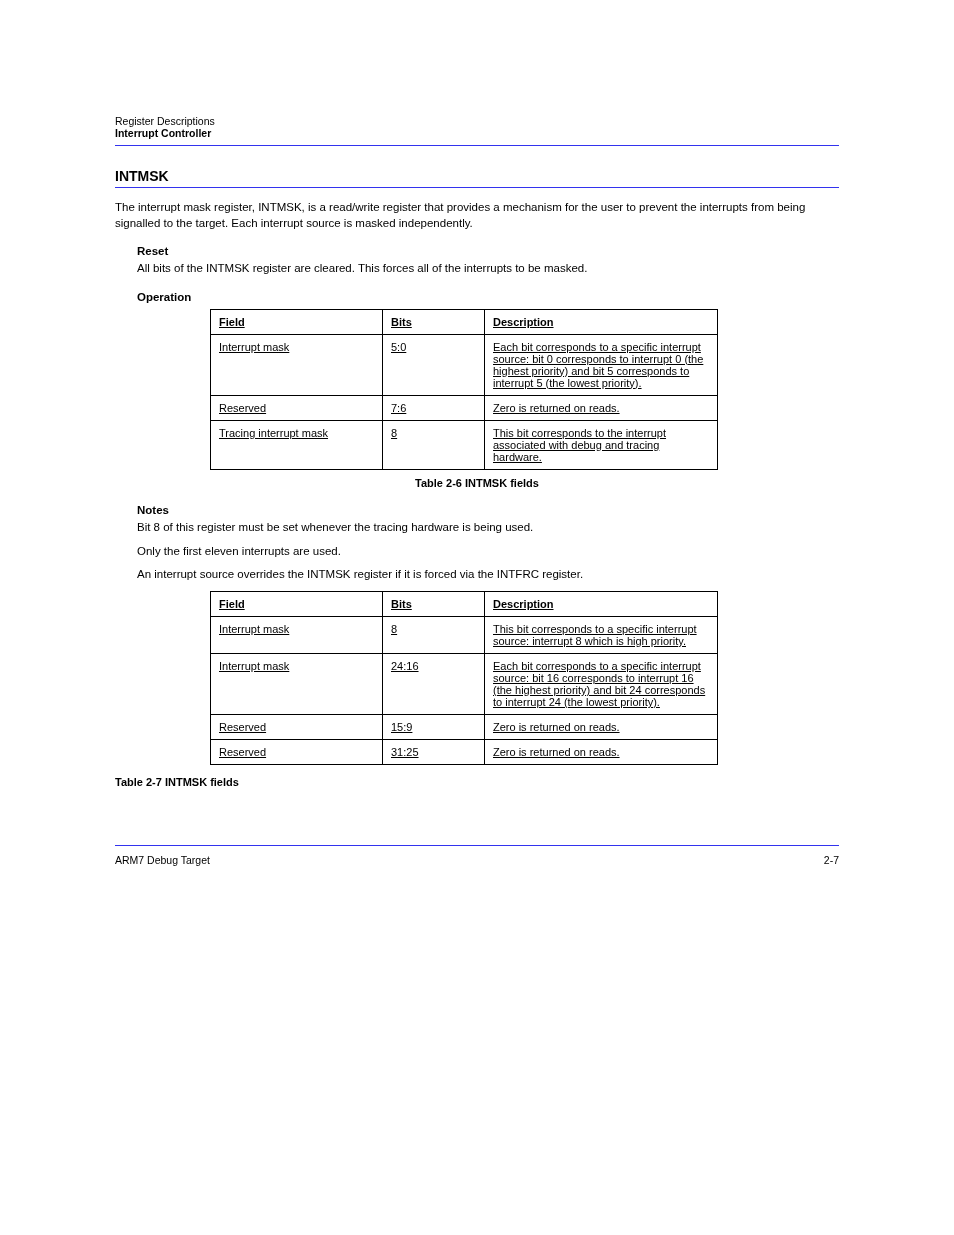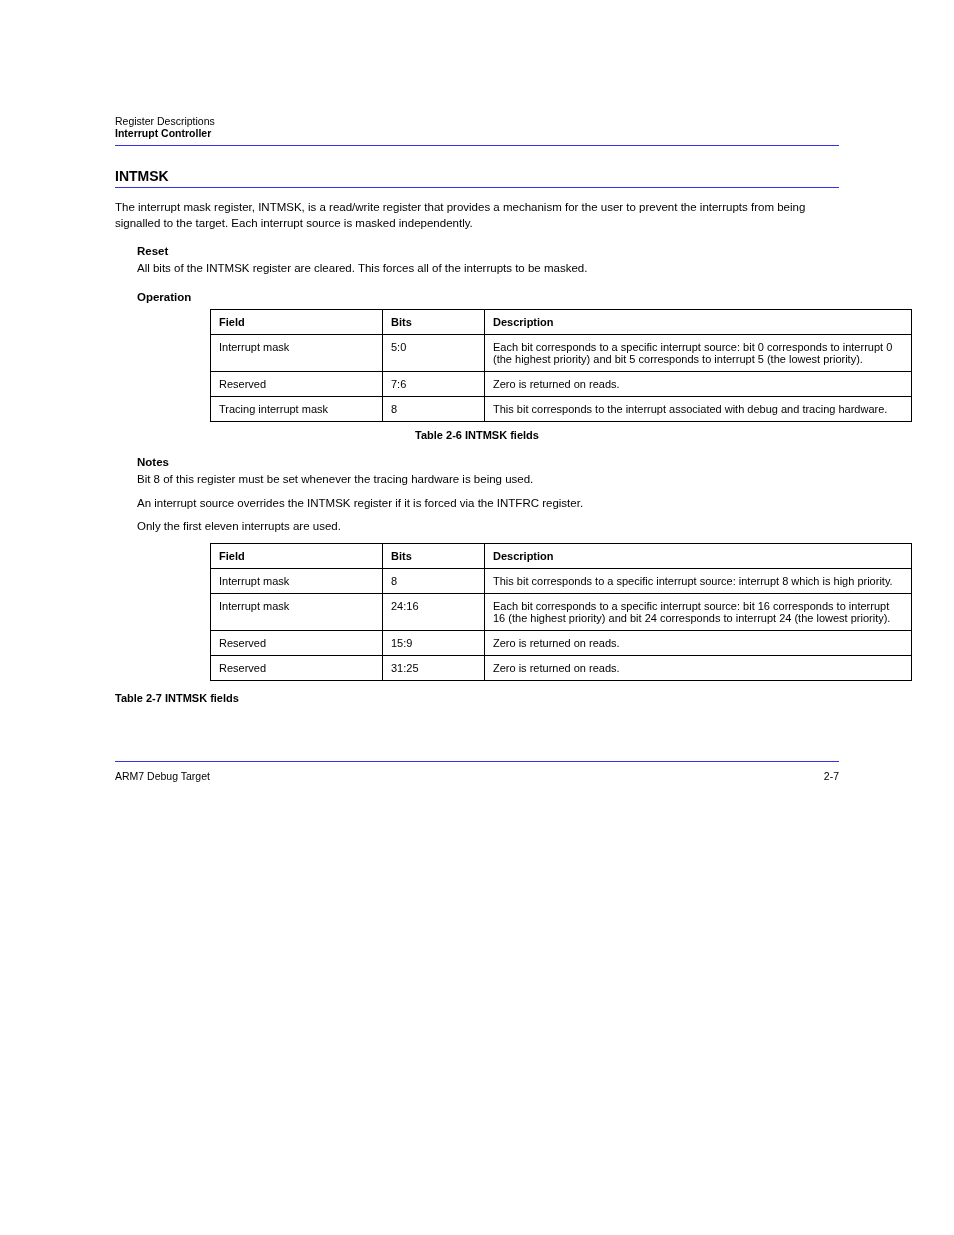--- a/index.html
+++ b/index.html
@@ -58,22 +58,23 @@
     margin-top: 14px;
     margin-bottom: 4px;
   }
   .table-outer {
     margin-left: 95px;
     margin-right: 20px;
     margin-top: 6px;
   }
   table.regtable {
     border-collapse: collapse;
-    width: 702px;
+    width: 508px;
     font-size: 11px;
+    text-decoration: underline;
   }
   table.regtable th, table.regtable td {
     border: 1px solid #000;
     padding: 6px 8px 6px 8px;
     text-align: left;
     vertical-align: top;
   }
   table.regtable th {
     font-weight: bold;
     white-space: nowrap;
@@ -144,22 +145,22 @@
       </tr>
     </tbody>
       </table>
   </div>
 
   <div class="body-text" style="text-align:center; margin-top:6px; font-weight:bold; font-size:11px;">Table 2-6 INTMSK fields</div>
 
   <div class="indent-block">
     <div class="subhead">Notes</div>
     <div class="body-text" style="margin-top:2px;">Bit 8 of this register must be set whenever the tracing hardware is being used.</div>
+    <div class="body-text">Only the first eleven interrupts are used.</div>
     <div class="body-text">An interrupt source overrides the INTMSK register if it is forced via the INTFRC register.</div>
-    <div class="body-text">Only the first eleven interrupts are used.</div>
   </div>
 
   <div class="table-outer">
     <table class="regtable">
       <tbody>
           <tr>
         <th>Field</th>
         <th>Bits</th>
         <th>Description</th>
       </tr>

